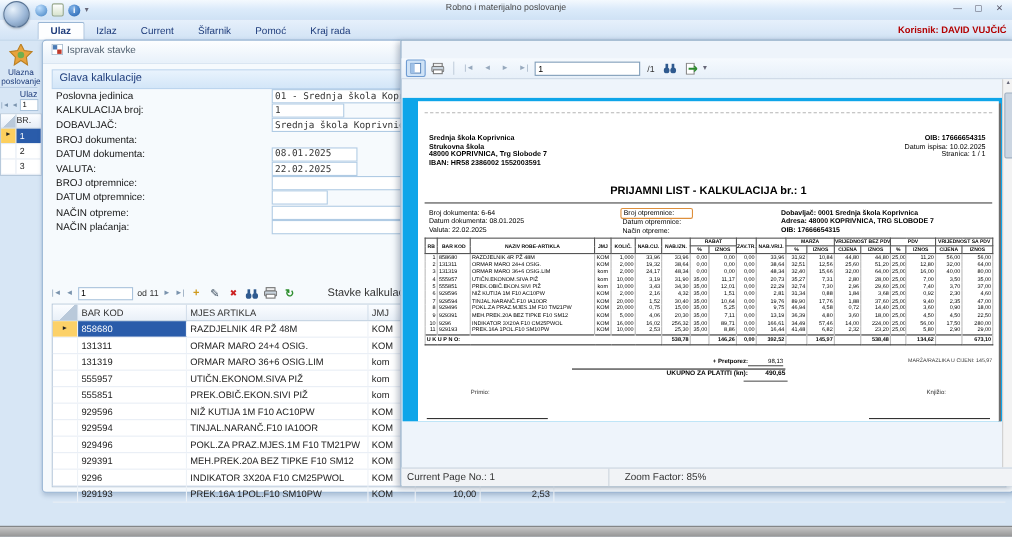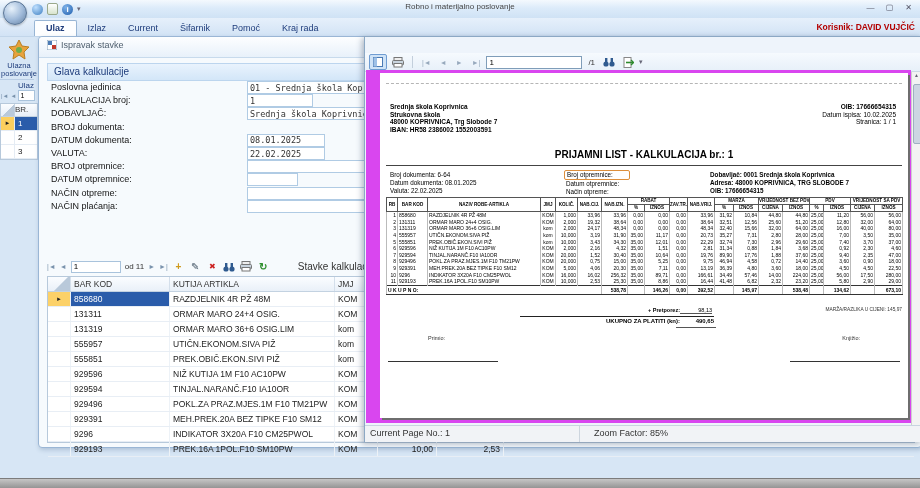--- a/index.html
+++ b/index.html
@@ -85,21 +85,21 @@
     border-bottom:1px solid #c6d9ec;display:flex;align-items:center;gap:5px;padding-left:6px;box-sizing:border-box;
     font-size:9px;color:#333}
   .pvtoolbar{left:0;top:16px;width:100%;height:19px;background:linear-gradient(#f6fafe,#e7f0f9);
     border-bottom:1px solid #cdd9e6;display:flex;align-items:center;gap:3px;padding-left:4px;box-sizing:border-box}
   .pvbtn{height:14px;min-width:16px;display:inline-flex;align-items:center;justify-content:center;border-radius:2px}
   .pvbtn.pressed{background:#cfe3f7;border:1px solid #6f9cd2}
   .pvsep{width:1px;height:12px;background:#c3cfdc;margin:0 3px}
   .pvnav{font-size:7px;color:#97a9bd;padding:0 3px}
   .pvtoolbar input{width:90px;height:11px;border:1px solid #7f9db9;font-size:8px;padding:0 2px}
   .pvof{font-size:8px;color:#333;margin:0 3px}
-  .pvarea{left:1px;top:33px;width:545px;height:353px;background:#d946ef;overflow:hidden}
+  .pvarea{left:1px;top:52px;width:545px;height:294px;background:#0ea5e9;overflow:hidden}
   .vscroll{right:0;top:35px;width:9px;height:353px;background:#f3f3f3;border-left:1px solid #cfcfcf;
     font-size:5px;color:#667;text-align:center}
   .vthumb{position:absolute;left:1px;top:12px;width:7px;height:58px;background:#ccd6e2;border:1px solid #9fb0c2;border-radius:2px}
   .pvstatus{left:0;top:388px;width:100%;height:16px;background:#f1f3f6;border-top:1px solid #c8d4e0;
     display:flex;font-size:9px;color:#333}
   .stpanel{border-right:1px solid #cdd5de;line-height:15px;padding-left:5px;box-sizing:border-box}
   
   .page{left:14px;top:3px;width:528px;height:345px;background:#fff;
     box-shadow:2px 2px 0 #6e6e6e;font-family:"Liberation Sans",sans-serif;color:#000}
   .dash{left:6px;top:10px;width:516px;border-top:1px dashed #b5b5b5}
@@ -279,21 +279,21 @@
         </svg>
     </span>
     <span class="tbico" style="color:#2f8f2f;font-weight:bold">↻</span>
     <span class="caption">Stavke kalkulacije</span>
   </div>
 
   <div class="abs igrid">
     <div class="ghead">
       <div class="gh gcorner" style="width:16px"></div>
       <div class="gh" style="width:92px">BAR KOD</div>
-      <div class="gh" style="width:158px">KUTIJA ARTIKLA</div>
+      <div class="gh" style="width:158px">MJES ARTIKLA</div>
       <div class="gh" style="width:36px">JMJ</div>
       <div class="gh ctr" style="width:52px">KOLIČINA</div>
       <div class="gh" style="width:60px">NAB.CIJ</div>
     </div>
     <div id="items-body">
         <div class="grow sel">
           <div class="gc c-sel" style="width: 16px;">►</div>
           <div class="gc c-bar tl" style="width: 92px;">858680</div>
           <div class="gc c-naziv" style="width: 158px;">RAZDJELNIK 4R PŽ 48M</div>
           <div class="gc c-jmj" style="width: 36px;">KOM</div>
@@ -769,18 +769,18 @@
       <div class="abs sign r">Knjižio:</div>
       <div class="abs sigline l"></div>
       <div class="abs sigline r"></div>
     </div>
   </div>
   <div class="abs vscroll">
     <span>▲</span>
     <div class="vthumb"></div>
   </div>
   <div class="abs pvstatus">
-    <div class="stpanel" style="width:215px">Current Page No.: 1</div>
+    <div class="stpanel" style="width:189px">Current Page No.: 1</div>
     <div class="stpanel" style="flex:1;padding-left:14px">Zoom Factor: 85%</div>
   </div>
 </div>
 
 <div class="abs taskbar"></div>
 
 </body></html>

